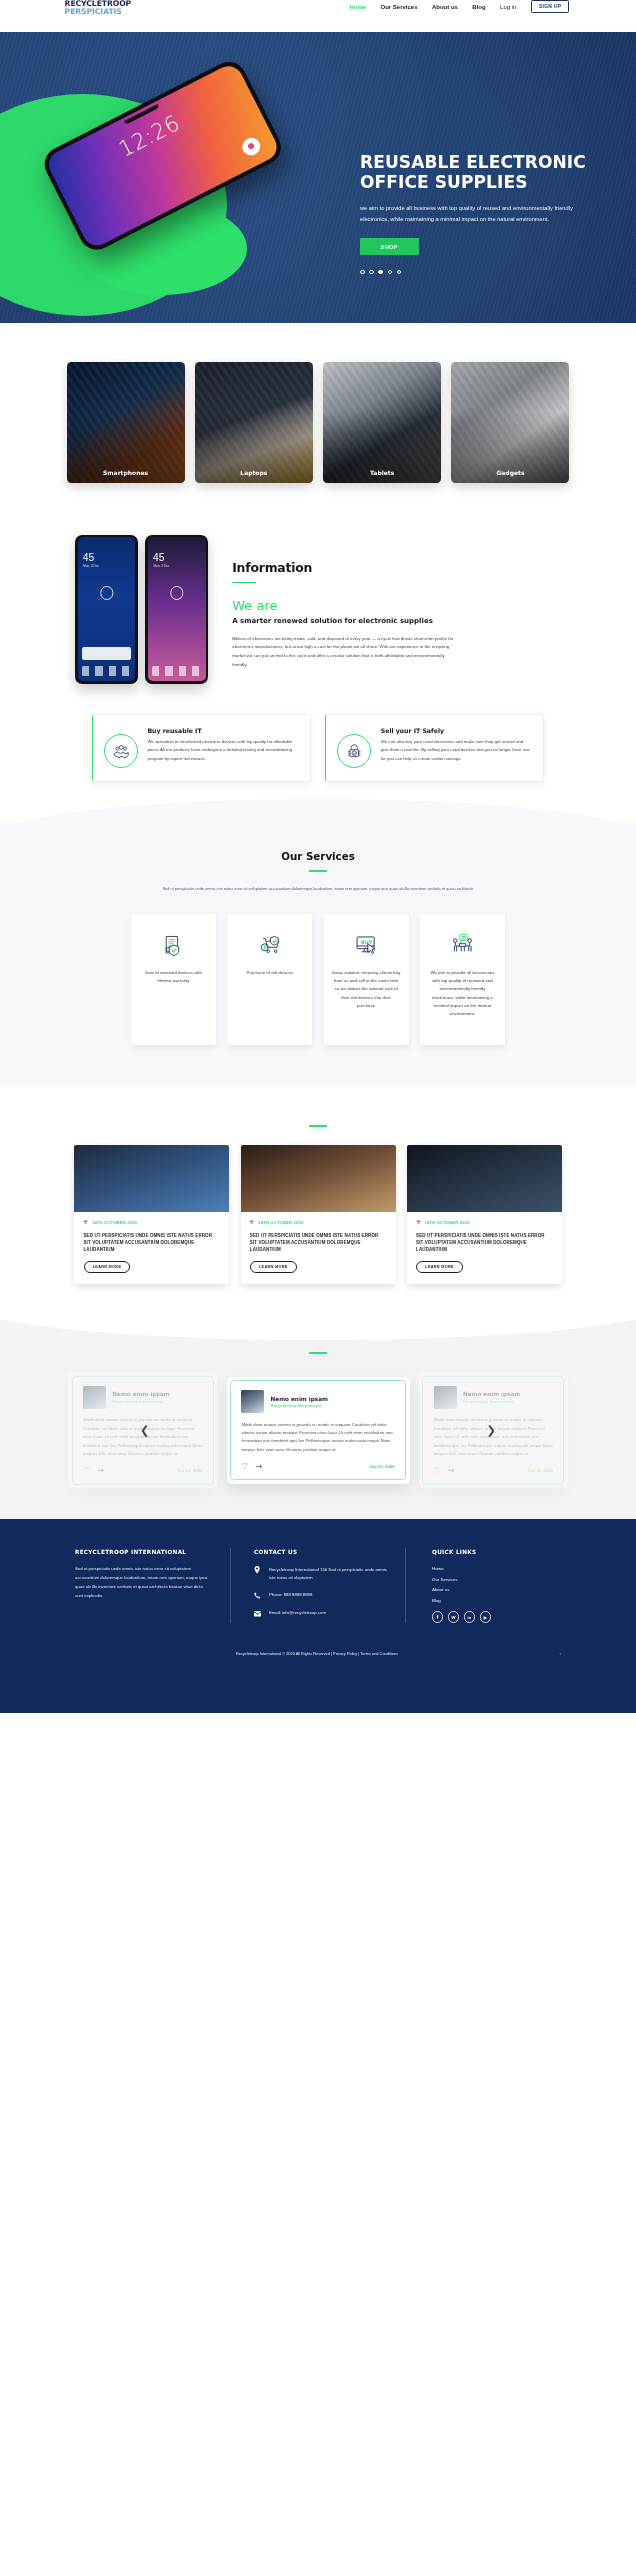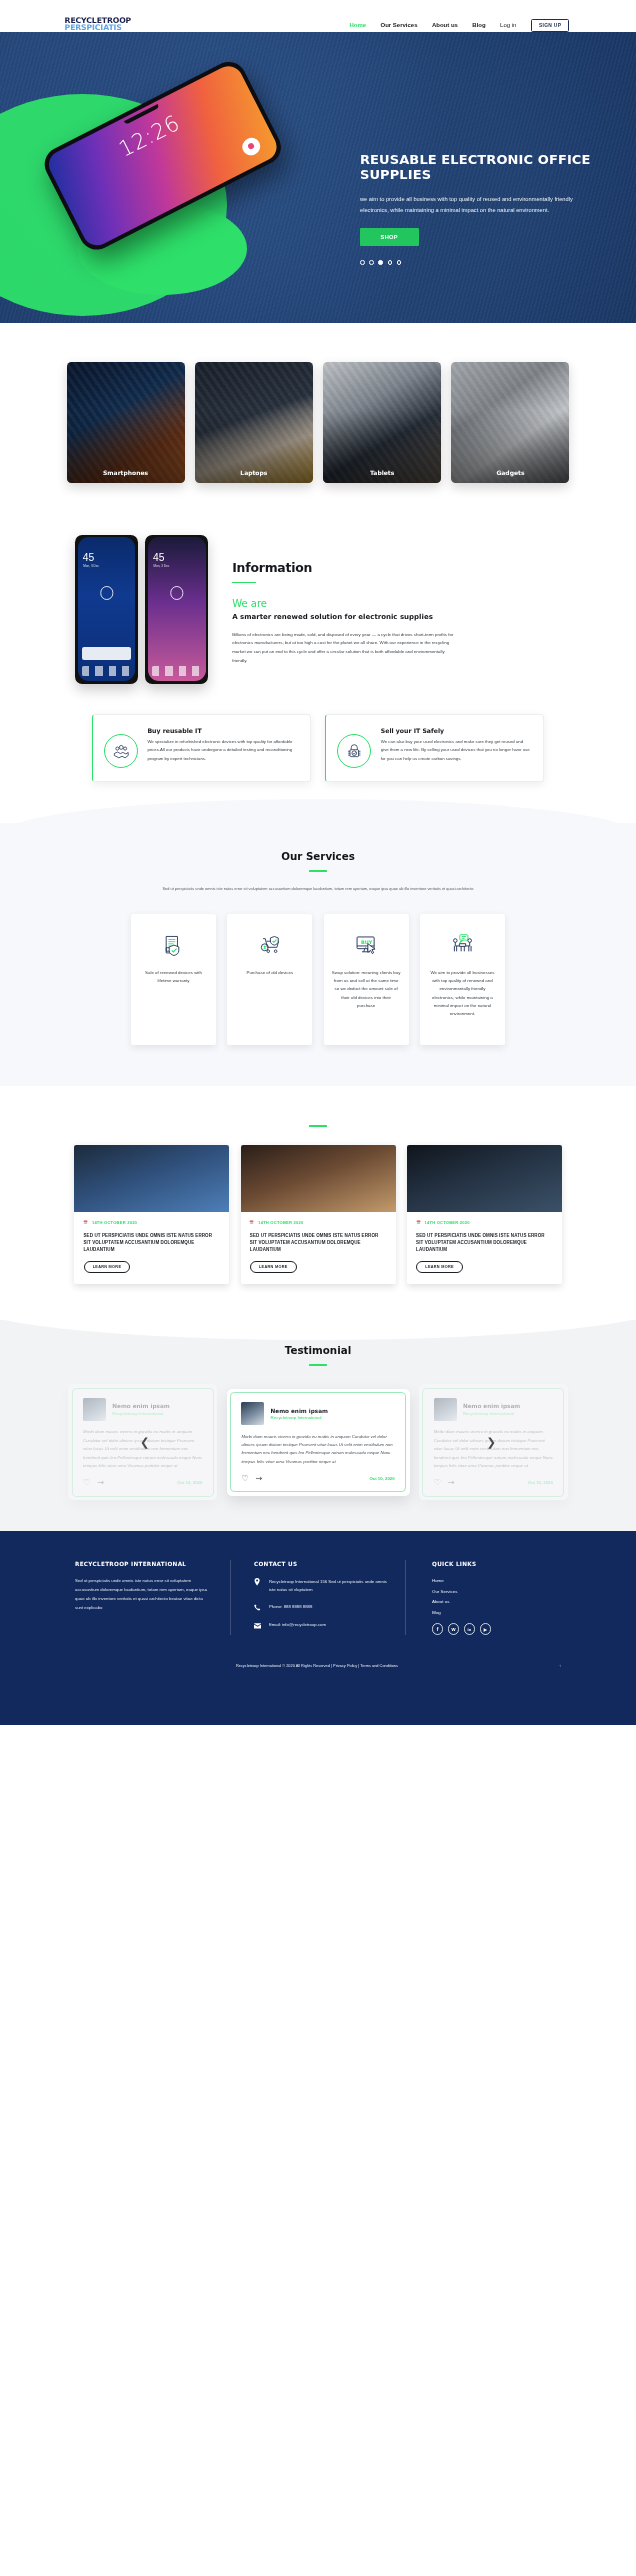--- a/index.html
+++ b/index.html
@@ -1,20 +1,20 @@
 <!DOCTYPE html>
 <html style="font-size:8.2px"><head>
 <meta charset="utf-8">
 <style>
   *{box-sizing:border-box;margin:0;padding:0;}
   body{width:636px;background:#fff;font-family:"Liberation Sans",sans-serif;color:#222;overflow-x:hidden;}
   .wrap{width:636px;position:relative;}
 
   
-  .nav{height:32px;background:#fff;display:flex;align-items:flex-end;padding:0 20.6px;position:relative;z-index:40;}
+  .nav{height:32px;background:#fff;display:flex;align-items:flex-start;padding:0 20.6px;position:relative;z-index:40;}
   .logo{line-height:1.0;margin-left:44px;}
   .logo .l1{font-size:7.7px;font-weight:bold;letter-spacing:-0.1px;color:#1b1f4b;font-family:"DejaVu Sans",sans-serif;}
   .logo .l2{font-size:7.7px;font-weight:bold;letter-spacing:-0.1px;color:#5aa6e8;font-family:"DejaVu Sans",sans-serif;}
   .navlinks{display:flex;align-items:center;gap:14.4px;margin-left:auto;margin-right:46px;}
   .navlinks a{font-size:6px;font-weight:bold;color:#222;text-decoration:none;}
   .navlinks a.active{color:#2ee06a;}
   .navlinks a.login{font-weight:normal;}
   .signup{border:0.8px solid #1b2e55;border-radius:1.5px;padding:3.1px 7.2px;font-size:4.9px;font-weight:bold;color:#1b2e55;letter-spacing:0.3px;}
 
   
@@ -34,21 +34,21 @@
       box-shadow:0 13.4px 26px rgba(0,0,0,.45);}
   .phone-screen{width:100%;height:100%;border-radius:14.4px;overflow:hidden;position:relative;
       background:linear-gradient(105deg,#1f2fa0 0%,#6d30b8 22%,#c0389a 48%,#f0613f 72%,#f59b2e 100%);}
   .phone-time{position:absolute;left:72px;top:15.5px;color:#fff;font-size:21.6px;font-weight:300;letter-spacing:0.5px;font-family:"DejaVu Sans",sans-serif;}
   .phone-dot{position:absolute;right:15.5px;bottom:11.3px;width:17.5px;height:17.5px;border-radius:50%;background:#fff;}
   .phone-dot:after{content:"";position:absolute;left:5.7px;top:5.7px;width:6.2px;height:6.2px;border-radius:50%;
      background:#e8457a;}
   .phone-notch{position:absolute;left:50%;top:3.1px;transform:translateX(-50%);width:38px;height:4.6px;border-radius:0 0 4.1px 4.1px;background:#0d0d12;}
 
   .hero-copy{position:absolute;left:360px;top:120px;width:237px;}
-  .hero-copy h1{color:#fff;font-size:13px;line-height:1.18;font-weight:bold;letter-spacing:0.1px;font-family:"DejaVu Sans",sans-serif;}
+  .hero-copy h1{color:#fff;font-size:17px;line-height:1.18;font-weight:bold;letter-spacing:0.1px;font-family:"DejaVu Sans",sans-serif;}
   .hero-copy p{color:#eef2f8;font-size:5.7px;line-height:1.85;margin-top:11.3px;}
   .shop-btn{display:inline-block;margin-top:13.4px;background:#22c55e;color:#fff;font-size:5.7px;font-weight:bold;
      letter-spacing:0.3px;padding:5.7px 20.6px;border-radius:1px;}
   .dots{display:flex;gap:4.6px;margin-top:14.4px;}
   .dot{width:4.6px;height:4.6px;border-radius:50%;border:0.7px solid #fff;}
   .dot.on{background:#fff;}
 
   
   .cats{display:flex;gap:10.3px;justify-content:center;padding:39px 0 31px;}
   .cat{width:118px;height:121px;border-radius:4.6px;overflow:hidden;position:relative;box-shadow:0 4.1px 10.3px rgba(0,0,0,.16);}
@@ -60,35 +60,35 @@
   .c2{background:linear-gradient(160deg,#1c2430 0%,#2c3644 45%,#d8c9b6 70%,#e8b43c 100%);}
   .c3{background:linear-gradient(150deg,#d9dde2 0%,#8d959f 35%,#2b3440 62%,#6b6054 100%);}
   .c4{background:linear-gradient(145deg,#b9bec4 0%,#8f949a 35%,#dcdfe3 62%,#6d7278 100%);}
   .tex{position:absolute;inset:0;opacity:.5;
      background:repeating-linear-gradient(55deg,rgba(255,255,255,.1) 0 3.1px,rgba(0,0,0,.09) 3.1px 6.7px);}
 
   
   .info{display:flex;gap:24px;padding:20.6px 0 0 75px;}
   .phones2{display:flex;gap:7.2px;}
   .p2{width:63px;height:149px;border-radius:7.2px;padding:2.6px;background:#111;box-shadow:0 5.2px 12.4px rgba(0,0,0,.2);}
-  .p2 .scr{width:100%;height:100%;border-radius:11px;position:relative;overflow:hidden;}
+  .p2 .scr{width:100%;height:100%;border-radius:5px;position:relative;overflow:hidden;}
   .p2a .scr{background:linear-gradient(180deg,#0a2a6b 0%,#103a8f 40%,#0b2f78 100%);}
   .p2b .scr{background:linear-gradient(180deg,#1a1a3a 0%,#6a2f8e 45%,#c75a9a 100%);}
   .p2 .t{position:absolute;left:5.2px;top:14.4px;color:#fff;font-size:10.3px;font-weight:300;}
   .p2 .sub{position:absolute;left:5.7px;top:27px;color:rgba(255,255,255,.8);font-size:3.1px;}
   .p2 .bar{position:absolute;left:4.6px;right:4.6px;bottom:20.6px;height:13.4px;border-radius:2.1px;background:rgba(255,255,255,.9);}
   .p2 .ico{position:absolute;bottom:5.2px;left:4.6px;right:4.6px;height:10.3px;
      background:repeating-linear-gradient(90deg,rgba(255,255,255,.75) 0 7.2px,transparent 7.2px 13.4px);border-radius:1.5px;opacity:.85;}
   .p2 .rnd{position:absolute;left:50%;top:49px;transform:translateX(-50%);width:13.4px;height:13.4px;border-radius:50%;
      border:0.8px solid rgba(255,255,255,.85);}
 
   .info-txt{width:222px;padding-top:3.1px;margin-top:22px;}
   .info-txt h2{font-size:12.4px;font-weight:bold;letter-spacing:-0.2px;font-family:"DejaVu Sans",sans-serif;color:#16181d;}
   .grn-rule{width:24px;height:1.3px;background:#2ee06a;margin:7.2px 0 14.4px;}
-  .weare{color:#2ee06a;font-size:10px;font-weight:500;font-family:"DejaVu Sans",sans-serif;}
+  .weare{color:#2ee06a;font-size:13px;font-weight:500;font-family:"DejaVu Sans",sans-serif;}
   .info-h3{font-size:7px;font-weight:bold;line-height:1.45;margin-top:3.1px;color:#16181d;font-family:"DejaVu Sans",sans-serif;}
   .info-p{font-size:4.4px;line-height:2.0;color:#3b4046;margin-top:8.8px;}
 
   
   .feats{display:flex;gap:14.4px;justify-content:center;padding:30px 0 36px;}
   .feat{width:219px;background:#fff;border-radius:3.6px;border:0.5px solid #eceef1;border-left:1.5px solid #2ee06a;
      box-shadow:0 2.6px 8.2px rgba(0,0,0,.07);display:flex;gap:9.3px;padding:12.4px 13.4px 12.4px 11.3px;}
   .fcirc{flex:0 0 auto;width:34px;height:34px;border-radius:50%;border:0.8px solid #2ee06a;
      display:flex;align-items:center;justify-content:center;margin-top:7.2px;}
   .feat h4{font-size:6.2px;font-weight:bold;color:#16181d;font-family:"DejaVu Sans",sans-serif;}
@@ -402,21 +402,20 @@
           <span class="learn">LEARN MORE</span>
         </div>
       </div>
     </div>
   </div>
 
   <div class="tm-wrap">
     <div class="tm-top2"></div>
     <div class="tm-top"></div>
     <div class="tm-inner">
-      <div class="sec-title">Testimonial</div>
       <div class="sec-rule"></div>
       <div class="tm-row">
         <div class="arr l">❮</div>
 
         <div class="tcard side left">
           <div class="inner">
             <div class="thead">
               <div class="tavatar"></div>
               <div>
                 <div class="tname">Nemo enim ipsam</div>

